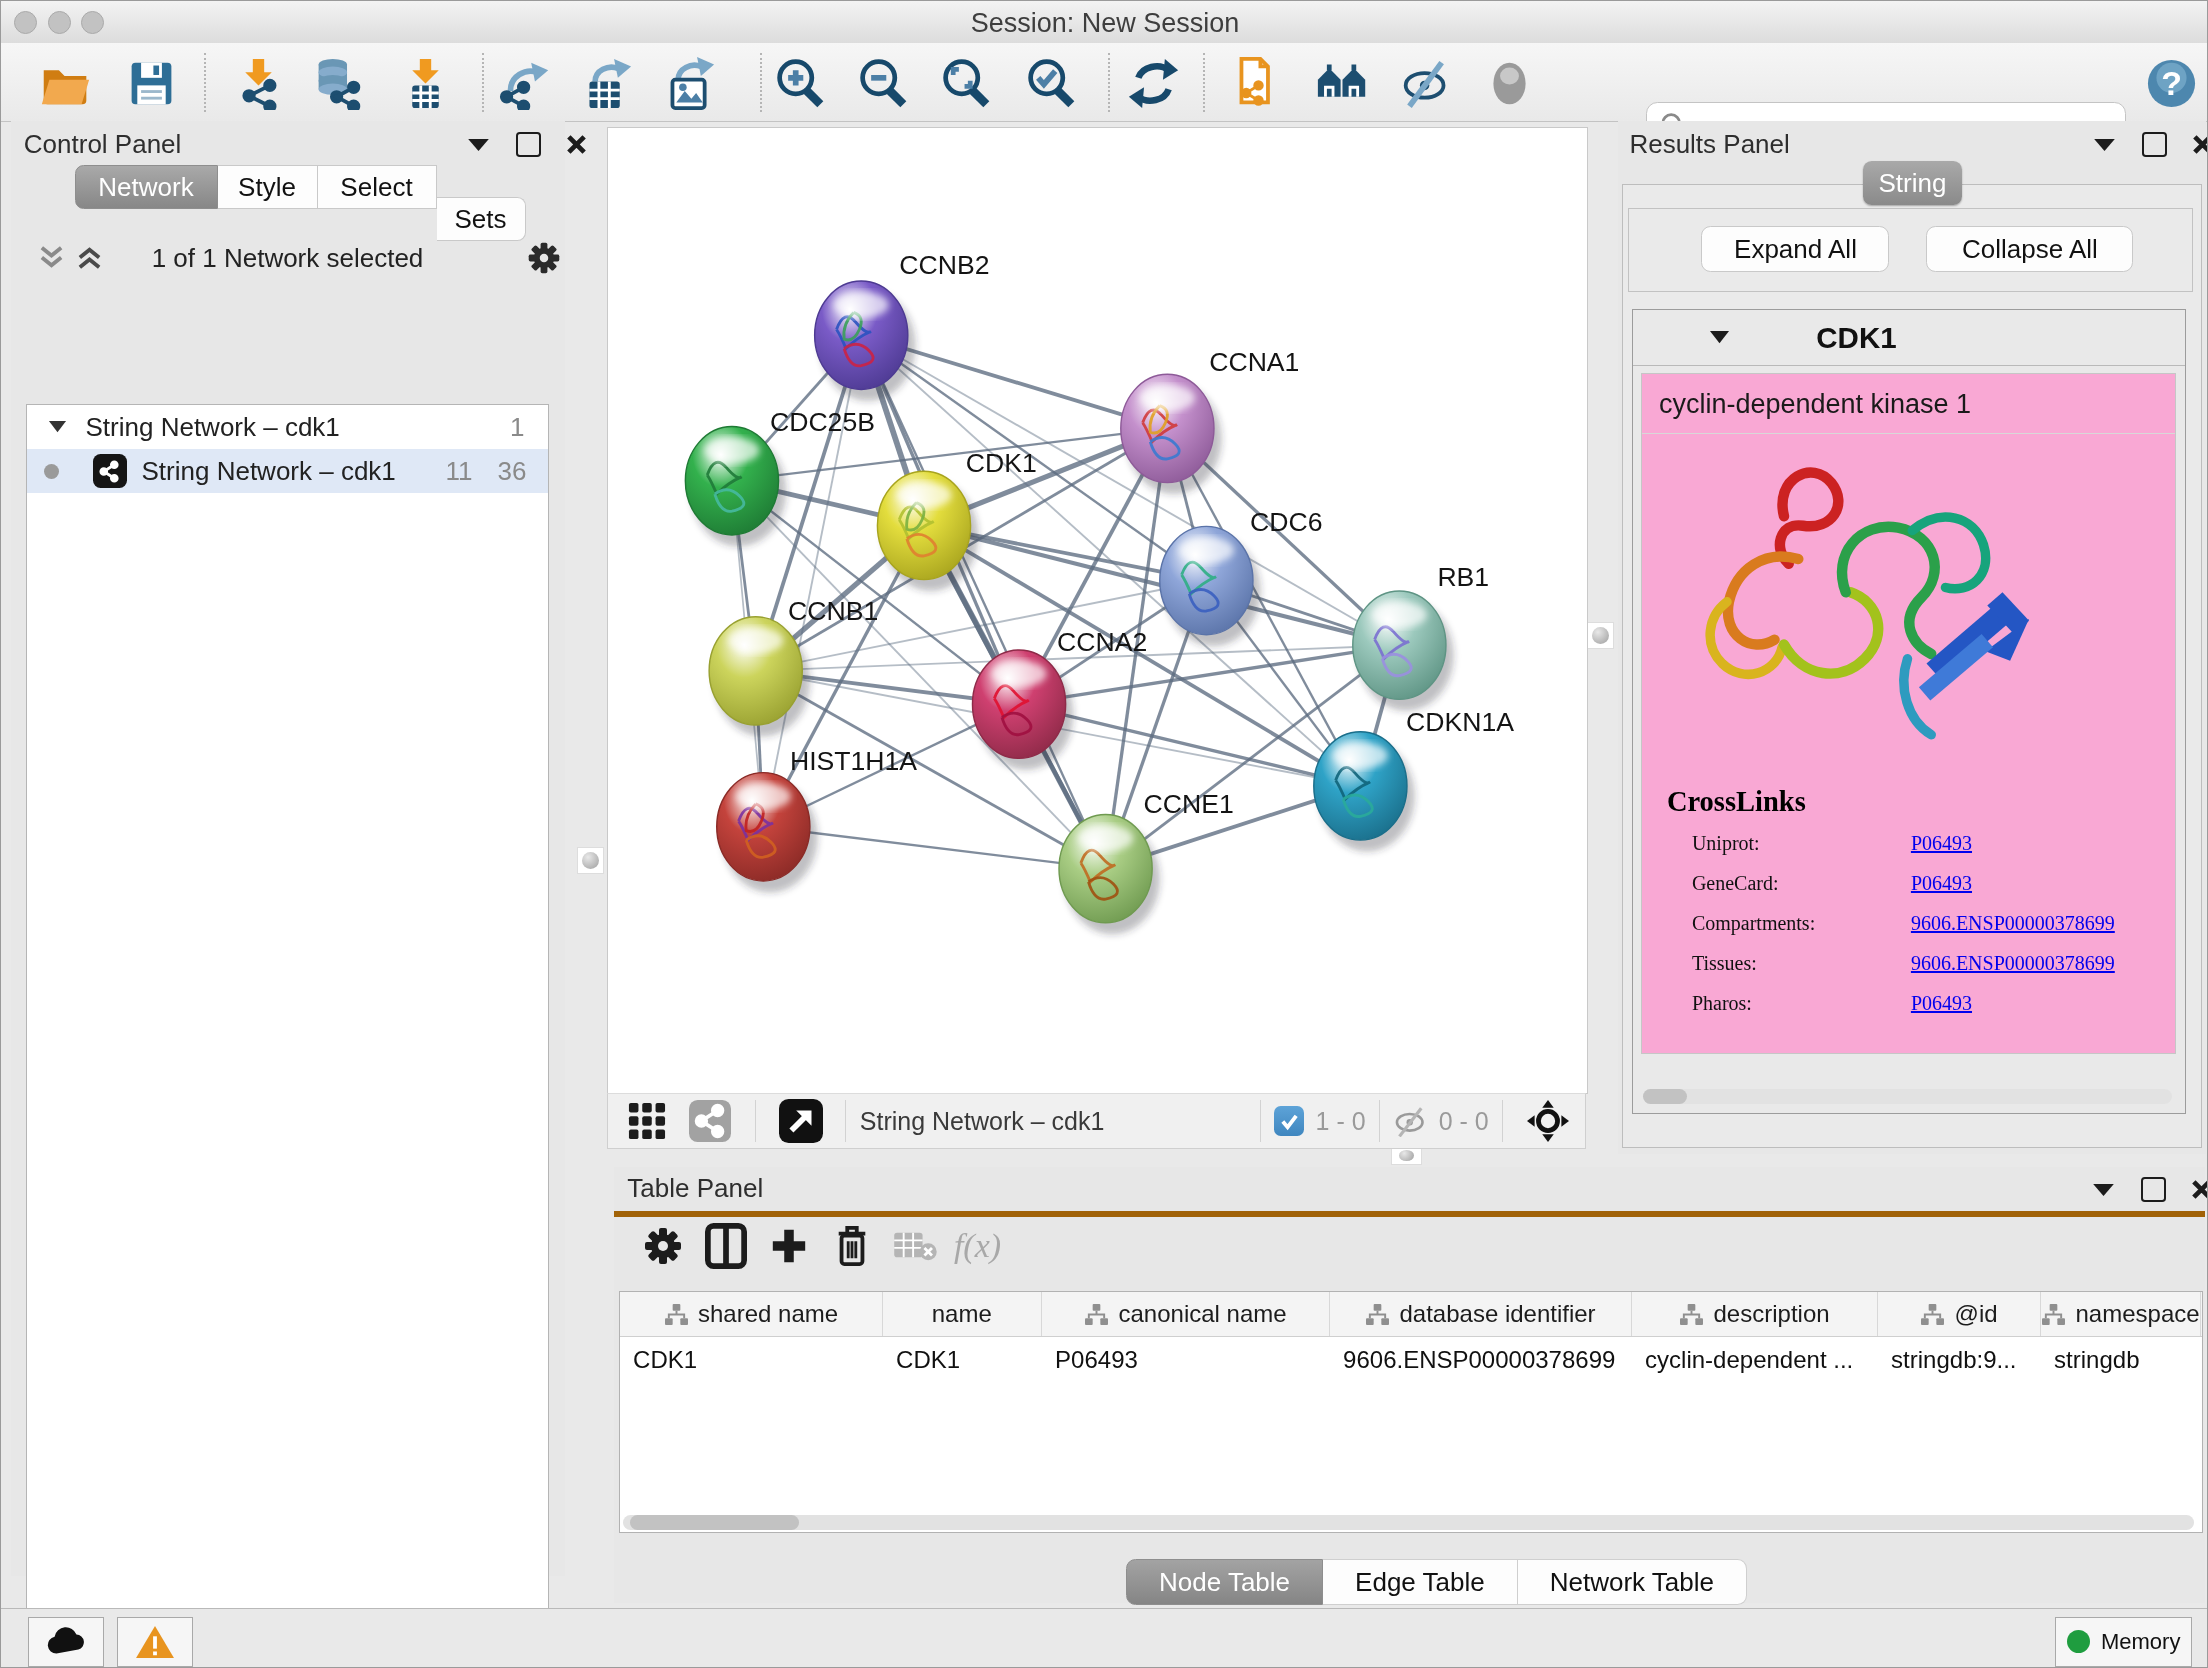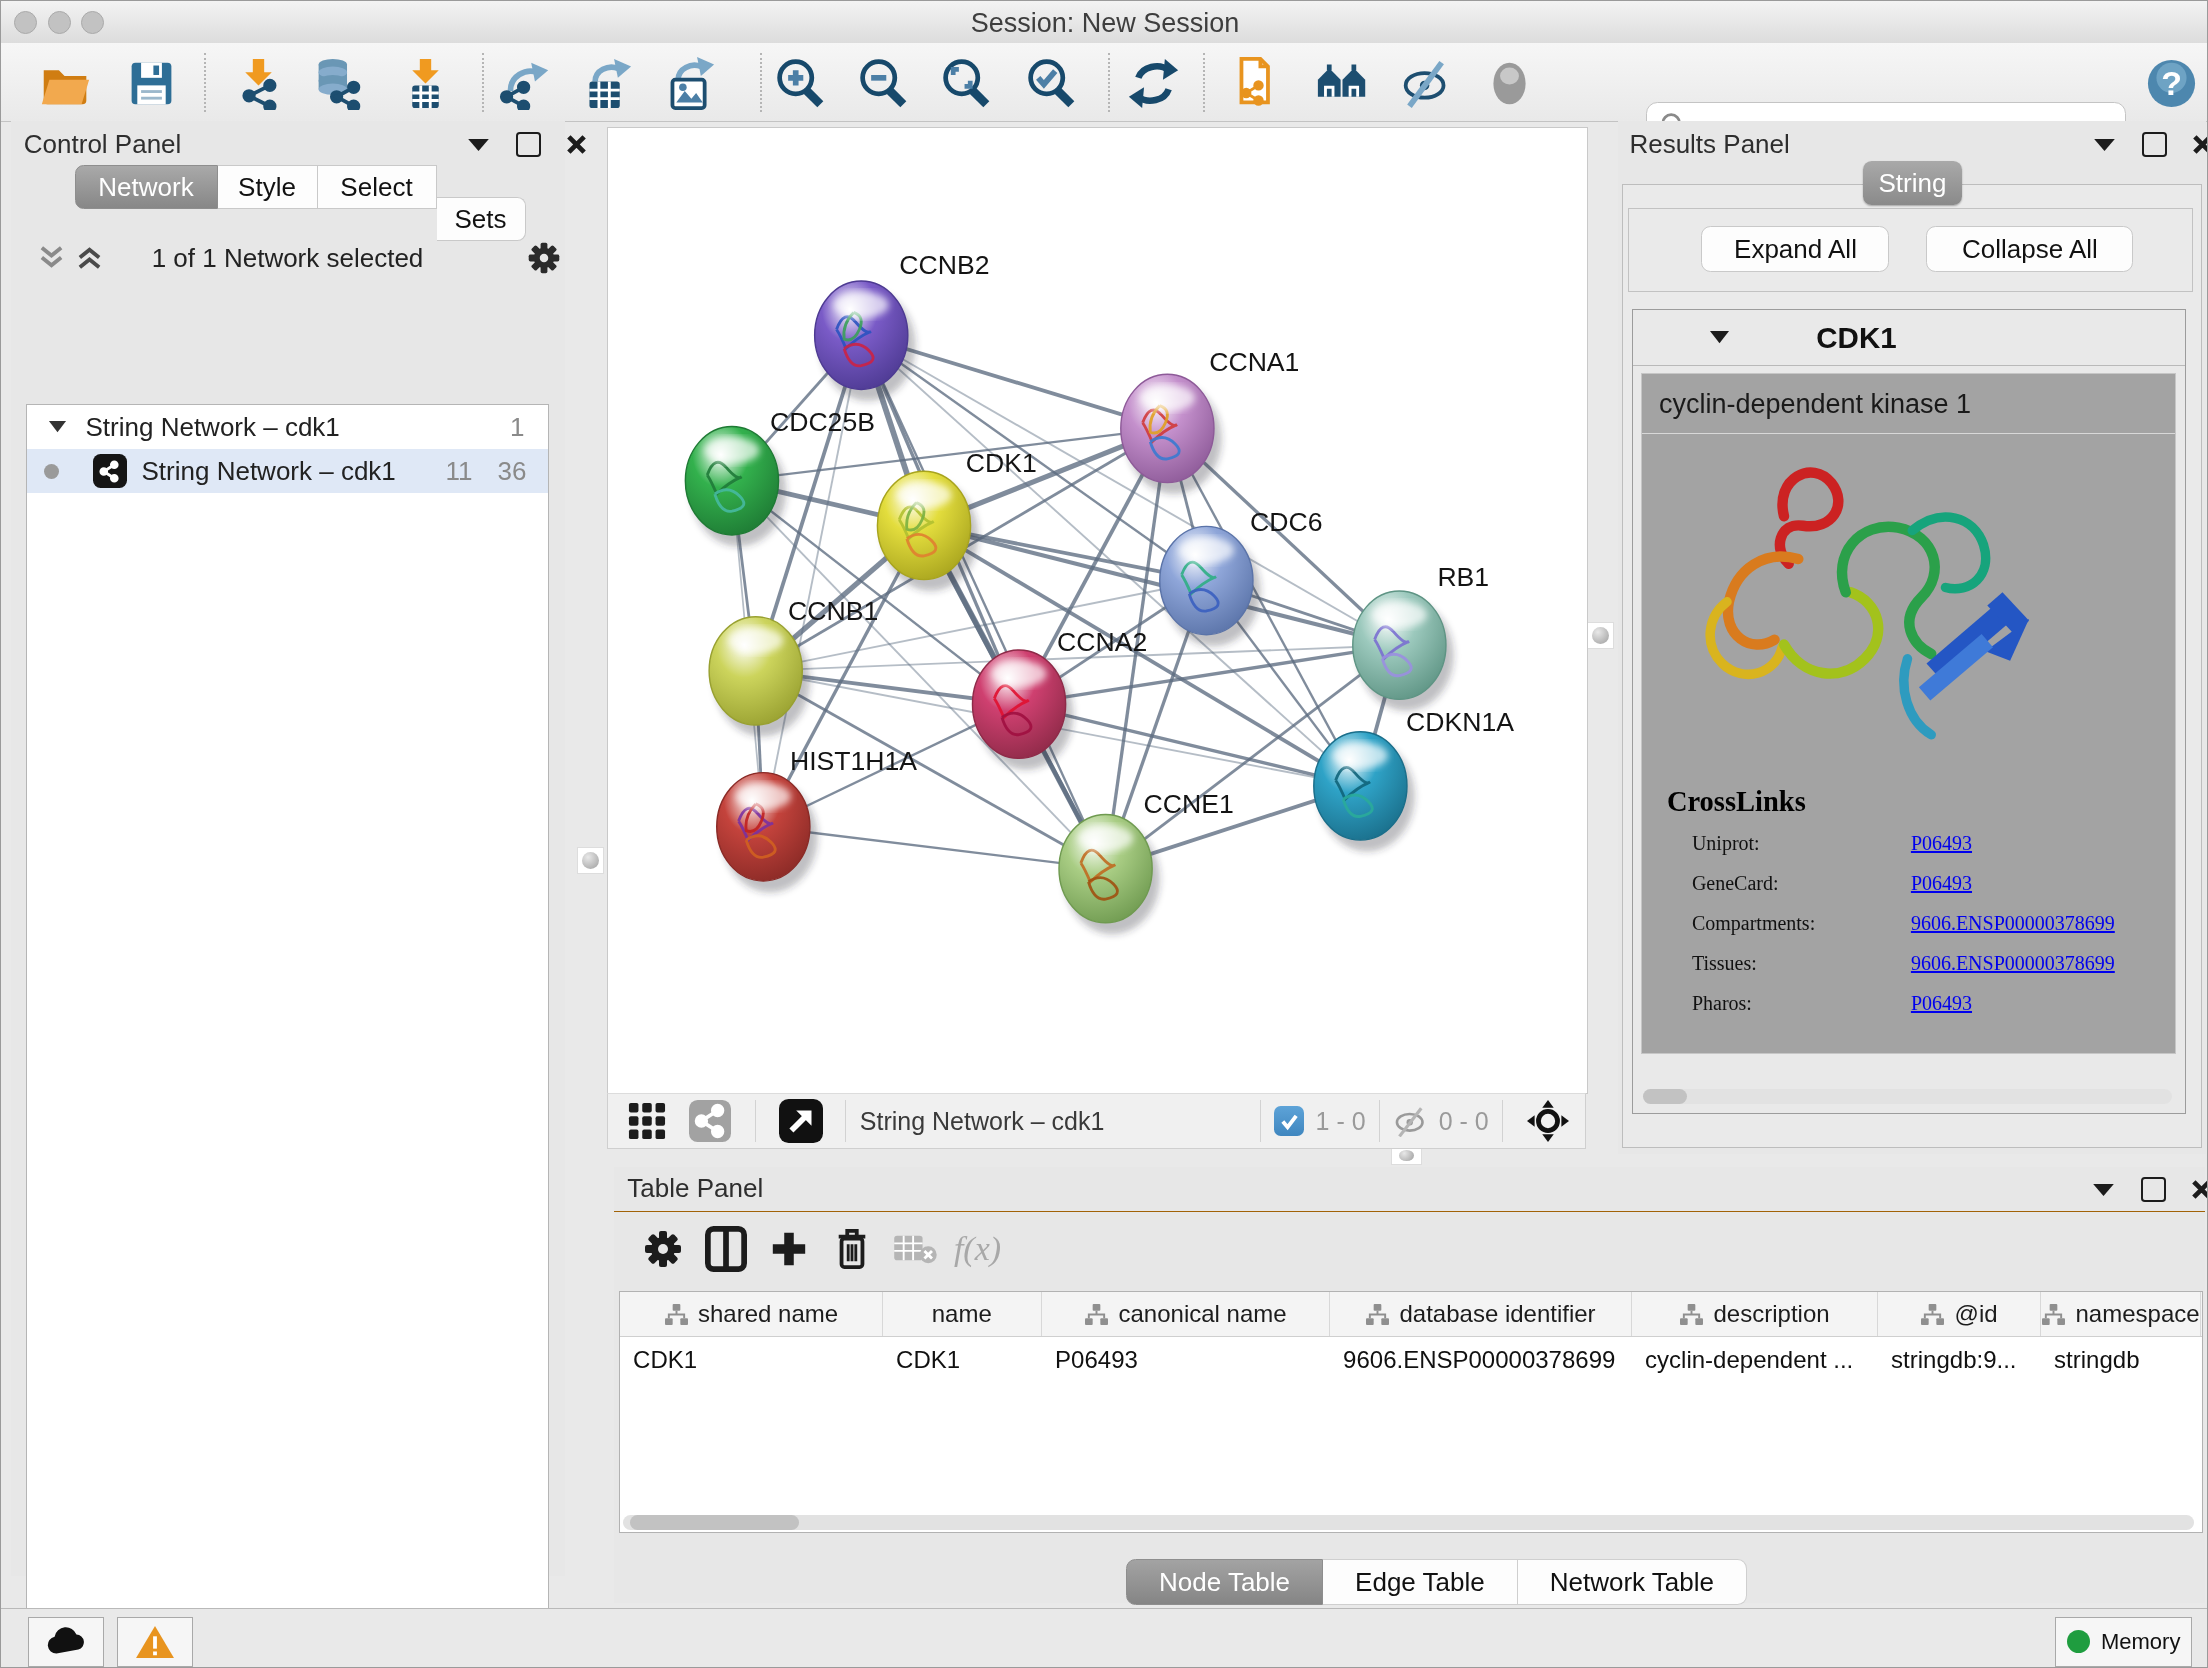--- a/index.html
+++ b/index.html
@@ -51,31 +51,31 @@
   .rpanel{left:1617px;top:120px;width:588px;height:1033px;background:#e7e7e7;}
   .stringtab{left:245px;top:40px;width:99px;height:44px;background:linear-gradient(#a9a9a9,#8a8a8a);
     border-radius:8.6px;color:#fff;font-size:26px;display:flex;align-items:center;justify-content:center;
     box-shadow:0 1px 1.9px rgba(0,0,0,.3);}
   .rbox{left:3.8px;top:63px;width:580px;height:964px;background:#eaeaea;border:1.9px solid #bdbdbd;box-sizing:border-box;padding-left:34px;}
   .btn{background:#fdfdfd;border:1.9px solid #c9c9c9;border-radius:9.5px;font-size:26px;color:#111;
     display:flex;align-items:center;justify-content:center;}
   .cdkbox{left:9.5px;top:124px;width:554px;height:805px;border:1.9px solid #9c9c9c;background:#e9e9e9;box-sizing:border-box;}
   .cdkhdr{height:55px;display:flex;align-items:center;border-bottom:1.9px solid #b9b9b9;}
   .cdkname{font-size:29.5px;font-weight:bold;color:#111;}
-  .cdkinner{left:7.6px;top:63px;width:535px;height:681px;background:#a3a3a3;border:1.9px solid #c6c6c6;box-sizing:border-box;}
+  .cdkinner{left:7.6px;top:63px;width:535px;height:681px;background:#f9a8d4;border:1.9px solid #c6c6c6;box-sizing:border-box;}
   .desc{font-size:27px;color:#1a1a1a;padding:15px 0 13.3px 17px;border-bottom:1.9px solid #d8d8d8;}
   .xlt{font-family:"Liberation Serif","DejaVu Serif",serif;font-size:28.5px;font-weight:bold;color:#000;}
   .xlrow{display:flex;font-family:"Liberation Serif","DejaVu Serif",serif;font-size:20px;margin-bottom:17px;}
   .xlrow .xl{width:219px;color:#111;}
   .xlrow a{color:#0000ee;text-decoration:underline;}
   .hscroll{position:absolute;height:15px;background:#e2e2e2;border-radius:7.6px;}
   .hthumb{position:absolute;height:15px;background:#c2c2c2;border-radius:7.6px;}
   
   .tpanel{left:613px;top:1166px;width:1591px;height:436px;background:#e7e7e7;}
-  .ttoolbar{left:0;top:44px;width:1591px;height:74px;border-top:1px solid #a16207;display:flex;align-items:center;}
+  .ttoolbar{left:0;top:44px;width:1591px;height:74px;border-top:6px solid #a16207;display:flex;align-items:flex-start;}
   .tibtn{width:63px;height:57px;display:flex;align-items:center;justify-content:center;}
   .fx{font-family:"Liberation Serif","DejaVu Serif",serif;font-style:italic;font-size:34px;color:#a8a8a8;}
   .tblwrap{left:4.8px;top:124px;width:1584px;height:458px;}
   .tbl{border:1.9px solid #b2b2b2;background:#fff;box-sizing:border-box;width:1584px;height:242px;overflow:hidden;}
   .thr{display:flex;background:#f4f4f4;border-bottom:1.9px solid #cfcfcf;height:44px;}
   .th{display:flex;align-items:center;justify-content:center;gap:9.5px;font-size:24px;color:#1c1c1c;
     border-right:1.9px solid #d8d8d8;box-sizing:border-box;overflow:hidden;white-space:nowrap;flex:none;}
   .tdr{display:flex;height:46px;}
   .td{display:flex;align-items:center;padding-left:13.3px;font-size:24px;color:#111;box-sizing:border-box;
     overflow:hidden;white-space:nowrap;flex:none;}

